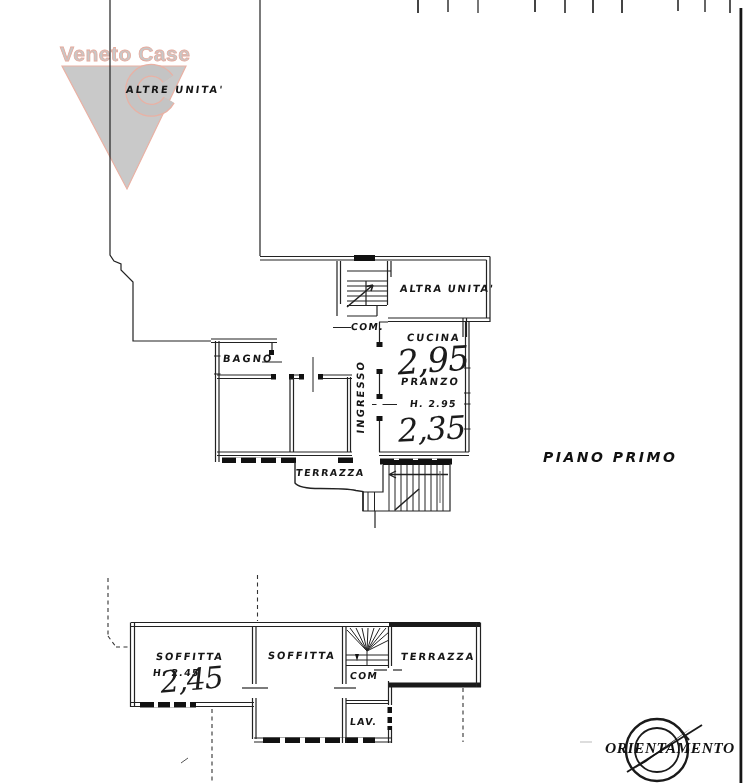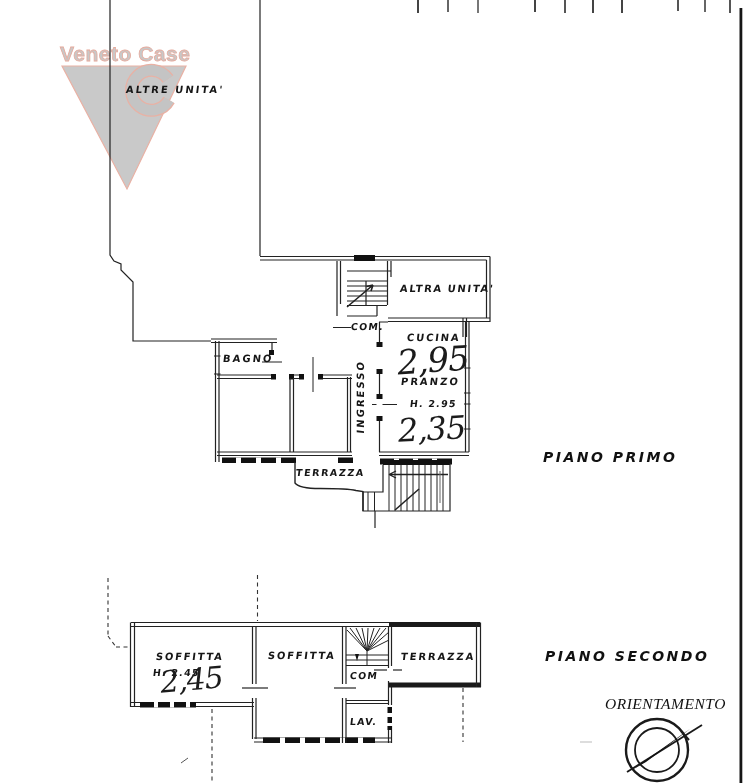--- a/index.html
+++ b/index.html
@@ -14,21 +14,21 @@
        letter-spacing:2px;transform:skewX(-7deg);}
   .lbl.small{font-size:9.5px;letter-spacing:1.2px;}
   .hw{position:absolute;z-index:3;white-space:nowrap;color:#1b1b1b;
       font-family:"DejaVu Serif",serif;font-style:italic;font-weight:400;
       letter-spacing:-1px;}
   .floor-title{position:absolute;z-index:3;white-space:nowrap;color:#111;
       font-family:"DejaVu Sans",sans-serif;font-style:italic;font-weight:700;
       font-size:14px;letter-spacing:2.5px;}
   .orient{position:absolute;z-index:3;white-space:nowrap;color:#111;
       font-family:"Liberation Serif","DejaVu Serif",serif;font-style:italic;
-      font-weight:400;font-size:15.5px;letter-spacing:.5px;}
+      font-weight:700;font-size:15.5px;letter-spacing:.5px;margin-top:44px;}
   .wm-text{position:absolute;left:60px;top:42px;z-index:1;
       font-family:"Liberation Sans","DejaVu Sans",sans-serif;
       font-weight:700;font-size:21px;letter-spacing:.5px;color:#c8c8c8;
       -webkit-text-stroke:.8px #e5ab9e;}
   .vlabel{transform:rotate(-90deg) skewX(-7deg);transform-origin:center center;
       text-align:center;}
 </style>
 </head>
 <body>
 
@@ -220,17 +220,16 @@
   <div class="hw" style="left:160px;top:662px;font-size:30px;transform:rotate(-5deg);">2,45</div>
 
   <div class="lbl" style="left:268px;top:650px;letter-spacing:1.7px;">SOFFITTA</div>
 
   <div class="lbl small" style="left:350px;top:670px;">COM</div>
 
   <div class="lbl" style="left:401px;top:651px;letter-spacing:1.9px;">TERRAZZA</div>
 
   <div class="lbl small" style="left:350px;top:716px;">LAV.</div>
 
-  <div class="floor-title" style="left:545px;top:648px;">PIANO SECONDO</div>
 
   <div class="orient" style="left:605px;top:695px;">ORIENTAMENTO</div>
 
 </div>
 
 </body></html>

